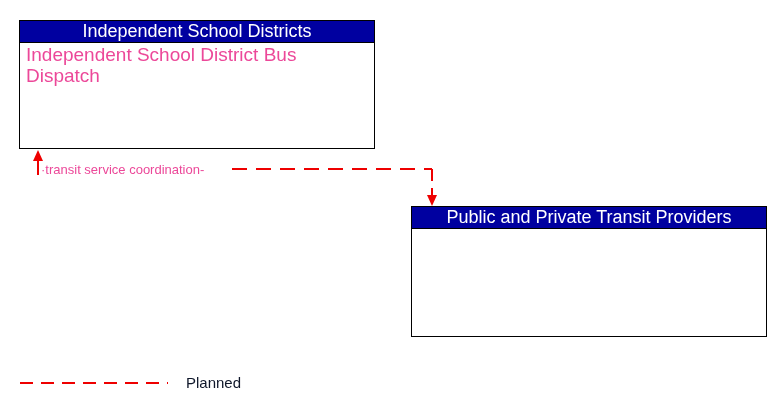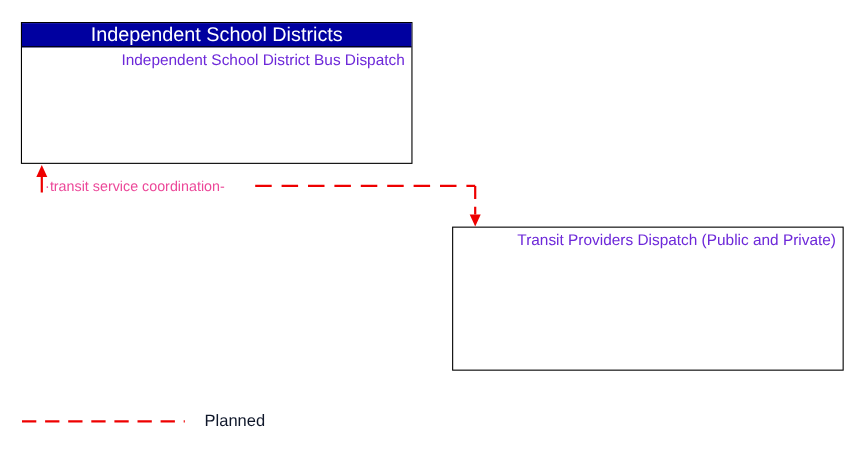--- a/index.html
+++ b/index.html
@@ -29,24 +29,24 @@
     line-height: 21px;
     background: #0000a0;
     color: #ffffff;
     border-bottom: 1px solid #000000;
     text-align: center;
     font-size: 18px;
     white-space: nowrap;
     overflow: hidden;
   }
   .entity-body {
-    color: #6d28d9;
-    font-size: 14px;
+    color: #ec4899;
+    font-size: 19px;
     line-height: 21px;
-    text-align: right;
+    text-align: left;
     padding: 1px 6px 0 6px;
   }
   .overlay {
     position: absolute;
     left: 0;
     top: 0;
     pointer-events: none;
   }
   .flow-label {
     position: absolute;
@@ -72,21 +72,21 @@
 <body>
 
 <div class="canvas">
 
   <div class="entity entity-box-1">
     <div class="entity-header">Independent School Districts</div>
     <div class="entity-body">Independent School District Bus Dispatch</div>
   </div>
 
   <div class="entity entity-box-2">
-    <div class="entity-body">Transit Providers Dispatch (Public and Private)</div>
+    <div class="entity-header">Public and Private Transit Providers</div>
   </div>
 
   <svg class="overlay" width="783" height="412">
 
     <polygon points="38,150 33,161 43,161" fill="#ee0000"></polygon>
     <line x1="38" y1="159" x2="38" y2="175" stroke-width="2" stroke="#ee0000"></line>
 
     <line x1="232" y1="169" x2="432" y2="169" stroke-width="2" stroke-dasharray="15 9" stroke="#ee0000"></line>
 
     <line x1="432" y1="169" x2="432" y2="195" stroke-width="2" stroke-dasharray="12 7" stroke="#ee0000"></line>

